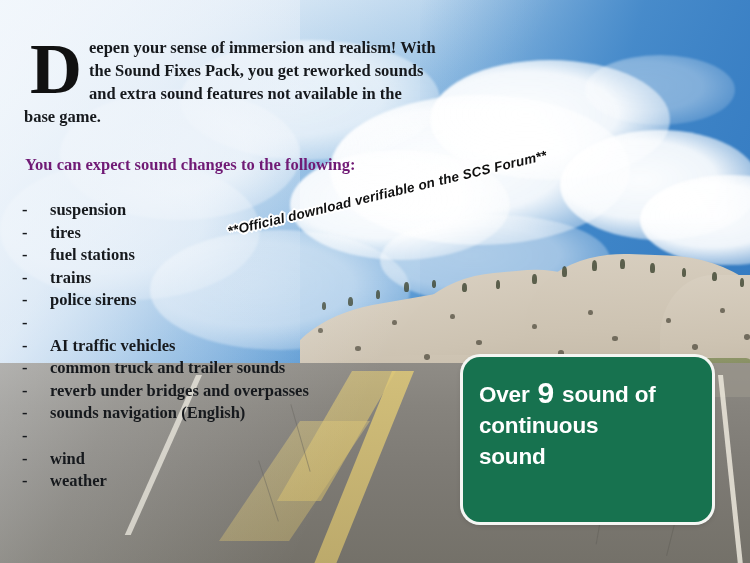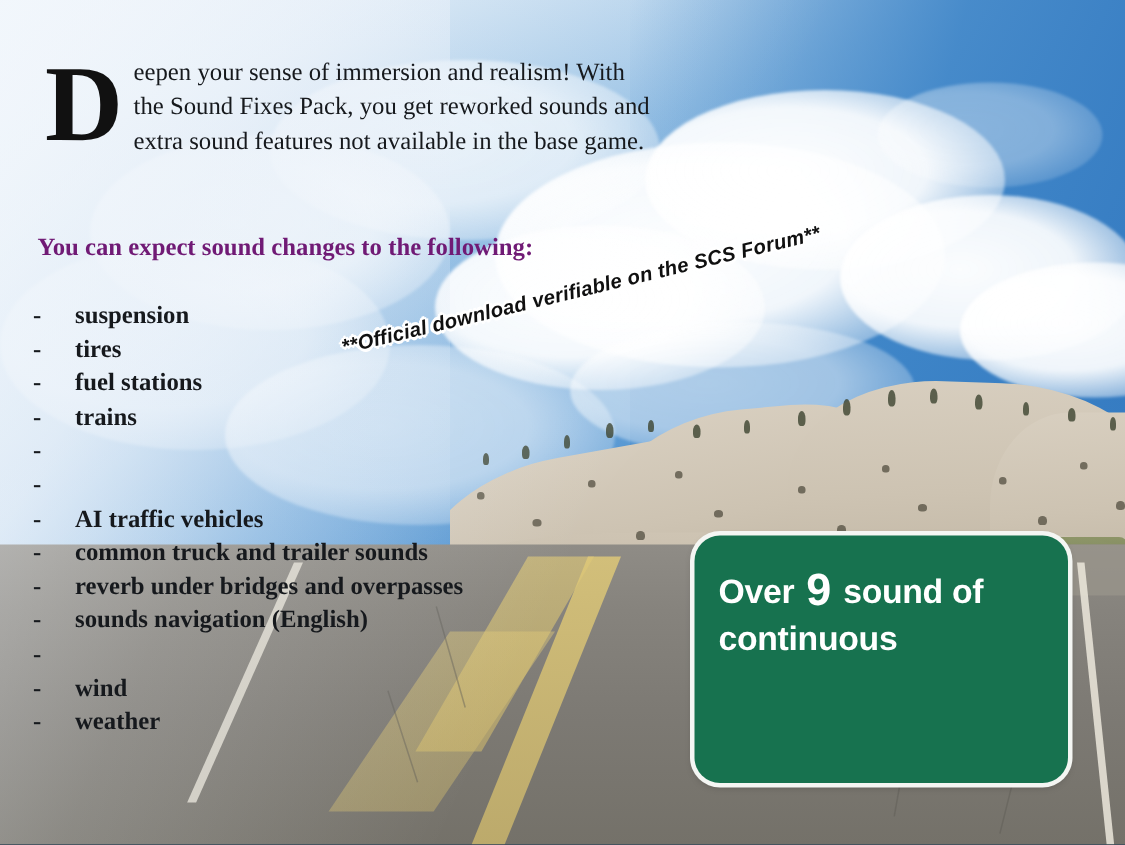--- a/index.html
+++ b/index.html
@@ -143,21 +143,21 @@
     font-size: 72px;
     line-height: 62px;
     font-weight: 700;
     margin: 2px 7px 0 6px;
     color: #111;
   }
   .intro-body {
     font-family: "Liberation Serif", serif;
     font-size: 16.5px;
     line-height: 23px;
-    font-weight: 400;
+    font-weight: 700;
     color: #16191d;
   }
 
   .expect {
     position: absolute;
     left: 25px;
     top: 155px;
     font-family: "Liberation Serif", serif;
     font-size: 16.5px;
     font-weight: 600;
@@ -349,20 +349,21 @@
       <li>
           <span class="dash">-</span>
           <span>fuel stations</span>
         </li>
       <li>
           <span class="dash">-</span>
           <span>trains</span>
         </li>
       <li>
           <span class="dash">-</span>
+          <span>police sirens</span>
         </li>
       <li>
           <span class="dash">-</span>
         </li>
       <li>
           <span class="dash">-</span>
           <span>AI traffic vehicles</span>
         </li>
       <li>
           <span class="dash">-</span>
@@ -388,17 +389,18 @@
           <span>weather</span>
         </li>
     </ul>
 
     <div class="banner">**Official download verifiable on the SCS Forum**</div>
 
     <div class="sign">
       <div class="sign-text">
         <span class="sign-line"><span>Over</span> <span class="big-nine">9</span> <span>sound of</span></span>
         <span class="sign-line">continuous</span>
+        <span class="sign-line">sound</span>
       </div>
     </div>
 
   </div>
 </div>
 
 </body></html>

